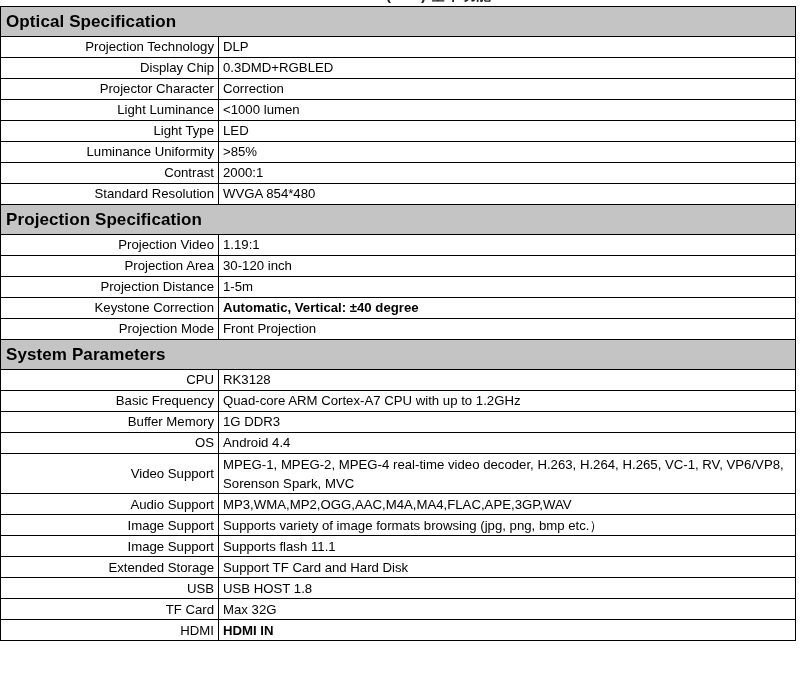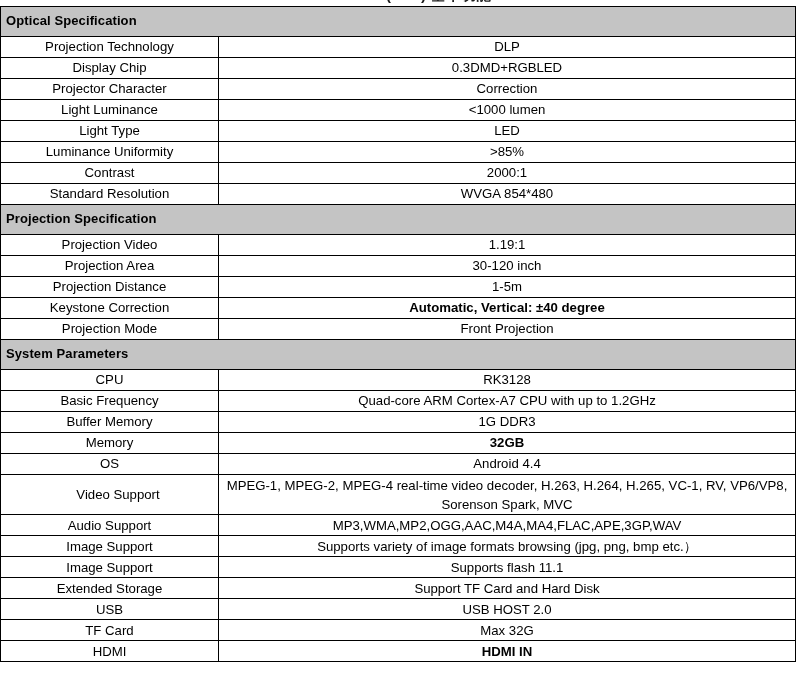--- a/index.html
+++ b/index.html
@@ -57,29 +57,29 @@
     border: 1px solid #000000;
     padding: 0 4px;
     vertical-align: middle;
     line-height: 1.15;
     height: 21px;
     box-sizing: border-box;
     overflow: hidden;
     white-space: nowrap;
   }
 
-  td.label { text-align: center; }
-  td.value { text-align: center; }
+  td.label { text-align: right; }
+  td.value { text-align: left; }
 
   td.value.bold { font-weight: bold; margin-left: 16px; }
 
   
   tr.section-row td.section {
     background: #c4c4c4;
-    font-size: 13px;
+    font-size: 17px;
     font-weight: bold;
     height: 30px;
     padding-left: 5px;
     letter-spacing: 0.1px;
   }
 
   
   tr.tall td {
     height: 40px;
     white-space: normal;
@@ -175,24 +175,20 @@
         </tr>
         <tr>
           <td class="label">Basic Frequency</td>
           <td class="value">Quad-core ARM Cortex-A7 CPU with up to 1.2GHz</td>
         </tr>
         <tr>
           <td class="label">Buffer Memory</td>
           <td class="value">1G DDR3</td>
         </tr>
         <tr>
-          <td class="label">Memory</td>
-          <td class="value bold">32GB</td>
-        </tr>
-        <tr>
           <td class="label">OS</td>
           <td class="value">Android 4.4</td>
         </tr>
         <tr class="tall">
           <td class="label">Video Support</td>
           <td class="value">MPEG-1, MPEG-2, MPEG-4 real-time video decoder, H.263, H.264, H.265, VC-1, RV, VP6/VP8, Sorenson Spark, MVC</td>
         </tr>
         <tr>
           <td class="label">Audio Support</td>
           <td class="value">MP3,WMA,MP2,OGG,AAC,M4A,MA4,FLAC,APE,3GP,WAV</td>
@@ -204,21 +200,21 @@
         <tr>
           <td class="label">Image Support</td>
           <td class="value">Supports flash 11.1</td>
         </tr>
         <tr>
           <td class="label">Extended Storage</td>
           <td class="value">Support TF Card and Hard Disk</td>
         </tr>
         <tr>
           <td class="label">USB</td>
-          <td class="value">USB HOST 2.0</td>
+          <td class="value">USB HOST 1.8</td>
         </tr>
         <tr>
           <td class="label">TF Card</td>
           <td class="value">Max 32G</td>
         </tr>
         <tr>
           <td class="label">HDMI</td>
           <td class="value bold">HDMI  IN</td>
         </tr>
       </tbody>

